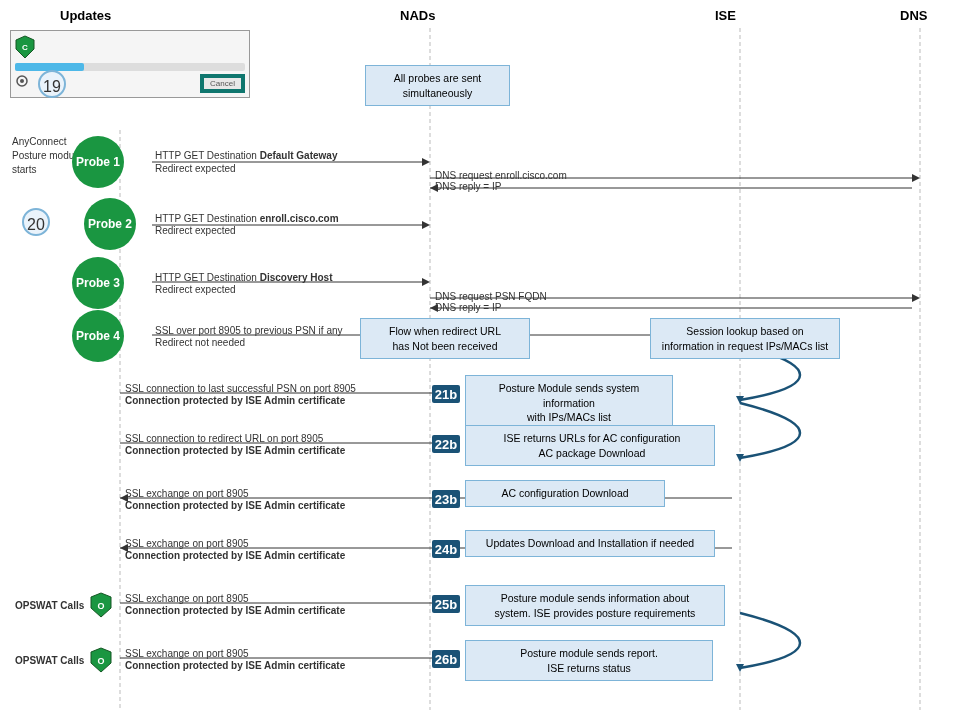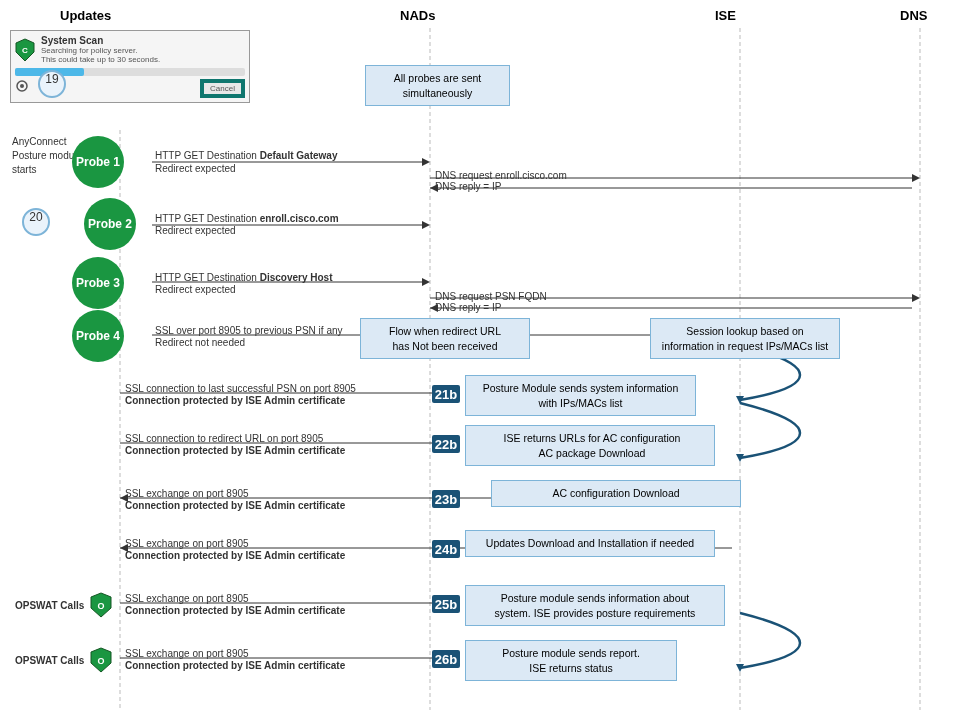--- a/index.html
+++ b/index.html
@@ -77,23 +77,23 @@
     }
     
     .num-bubble {
       position: absolute;
       width: 28px;
       height: 28px;
       border-radius: 50%;
       border: 2px solid #7db4d8;
       background: #eaf3fb;
       display: flex;
-      align-items: flex-start;
+      align-items: flex-end;
       justify-content: center;
-      font-size: 12px;
+      font-size: 16px;
       color: #333;
     }
     
     .client-box {
       position: absolute;
       top: 30px;
       left: 10px;
       width: 240px;
       border: 1px solid #999;
       background: #f5f5f5;
@@ -197,24 +197,20 @@
   <div class="col-header" style="left:400px;">NADs</div>
   <div class="col-header" style="left:715px;">ISE</div>
   <div class="col-header" style="left:900px;">DNS</div>
 
   <div class="client-box">
     <div style="display:flex;align-items:center;gap:6px;margin-bottom:3px;">
       <svg width="20" height="24" viewBox="0 0 20 24">
         <polygon points="10,1 19,5 19,14 10,23 1,14 1,5" fill="#1a9641" stroke="#155724" stroke-width="1"></polygon>
         <text x="10" y="15" text-anchor="middle" fill="white" font-size="8" font-weight="bold">C</text>
       </svg>
-      <div>
-        <div class="client-box-title">System Scan</div>
-        <div style="font-size:8px;color:#555;">Searching for policy server.<br>This could take up to 30 seconds.</div>
-      </div>
     </div>
     <div class="progress-bar-outer">
       <div class="progress-bar-inner"></div>
     </div>
     <div style="display:flex;justify-content:space-between;margin-top:3px;">
       <svg width="14" height="14">
           <circle cx="7" cy="7" r="5" fill="none" stroke="#555" stroke-width="1.5"></circle>
           <circle cx="7" cy="7" r="2" fill="#555"></circle>
         </svg>
       <div style="font-size:8px;color:#555;border:4px solid #0f766e;padding:1px 6px;background:#e8e8e8;">Cancel</div>
@@ -276,35 +272,35 @@
 
   <div class="blue-box" style="left:650px;top:318px;width:190px;">
     Session lookup based on<br>information in request IPs/MACs list
   </div>
 
   <div class="blue-box" style="left:360px;top:318px;width:170px;">
     Flow when  redirect URL<br>has Not been received
   </div>
 
   <div class="step-label" style="left:432px;top:385px;">21b</div>
-  <div class="blue-box" style="left:465px;top:375px;width:231px;">
+  <div class="blue-box" style="left:465px;top:375px;width:208px;">
     Posture Module sends system information<br>with IPs/MACs list
   </div>
   <div class="arrow-text" style="left:125px;top:383px;">SSL connection to last successful PSN  on port 8905</div>
   <div class="arrow-text bold" style="left:125px;top:395px;font-weight:bold;">Connection  protected by ISE Admin certificate</div>
 
   <div class="step-label" style="left:432px;top:435px;">22b</div>
   <div class="blue-box" style="left:465px;top:425px;width:250px;padding-left:12px;">
     ISE returns URLs for AC configuration<br>AC package Download
   </div>
   <div class="arrow-text" style="left:125px;top:433px;">SSL connection to redirect URL on port 8905</div>
   <div class="arrow-text bold" style="left:125px;top:445px;font-weight:bold;">Connection  protected by ISE Admin certificate</div>
 
   <div class="step-label" style="left:432px;top:490px;">23b</div>
-  <div class="blue-box" style="left:491px;top:480px;width:250px;">
+  <div class="blue-box" style="left:465px;top:480px;width:200px;">
     AC configuration Download
   </div>
   <div class="arrow-text" style="left:125px;top:488px;">SSL exchange on port 8905</div>
   <div class="arrow-text bold" style="left:125px;top:500px;font-weight:bold;">Connection  protected by ISE Admin certificate</div>
 
   <div class="step-label" style="left:432px;top:540px;">24b</div>
   <div class="blue-box" style="left:465px;top:530px;width:250px;">
     Updates Download and Installation if needed
   </div>
   <div class="arrow-text" style="left:125px;top:538px;">SSL exchange on port 8905</div>
@@ -327,19 +323,19 @@
 
   <div class="opswat-badge" style="position:absolute;left:15px;top:647px;">
     <span style="font-size:10px;font-weight:bold;color:#333;">OPSWAT Calls</span>
     <svg width="22" height="26" viewBox="0 0 22 26">
       <polygon points="11,1 21,5 21,16 11,25 1,16 1,5" fill="#1a9641" stroke="#155724" stroke-width="1"></polygon>
       <text x="11" y="17" text-anchor="middle" fill="white" font-size="9" font-weight="bold">O</text>
     </svg>
   </div>
 
   <div class="step-label" style="left:432px;top:650px;">26b</div>
-  <div class="blue-box" style="left:465px;top:640px;width:212px;">
+  <div class="blue-box" style="left:465px;top:640px;width:248px;">
     Posture module sends report.<br>ISE returns status
   </div>
   <div class="arrow-text" style="left:125px;top:648px;">SSL exchange on port 8905</div>
   <div class="arrow-text bold" style="left:125px;top:660px;font-weight:bold;">Connection  protected by ISE Admin certificate</div>
 
 </div>
 
 </body></html>

